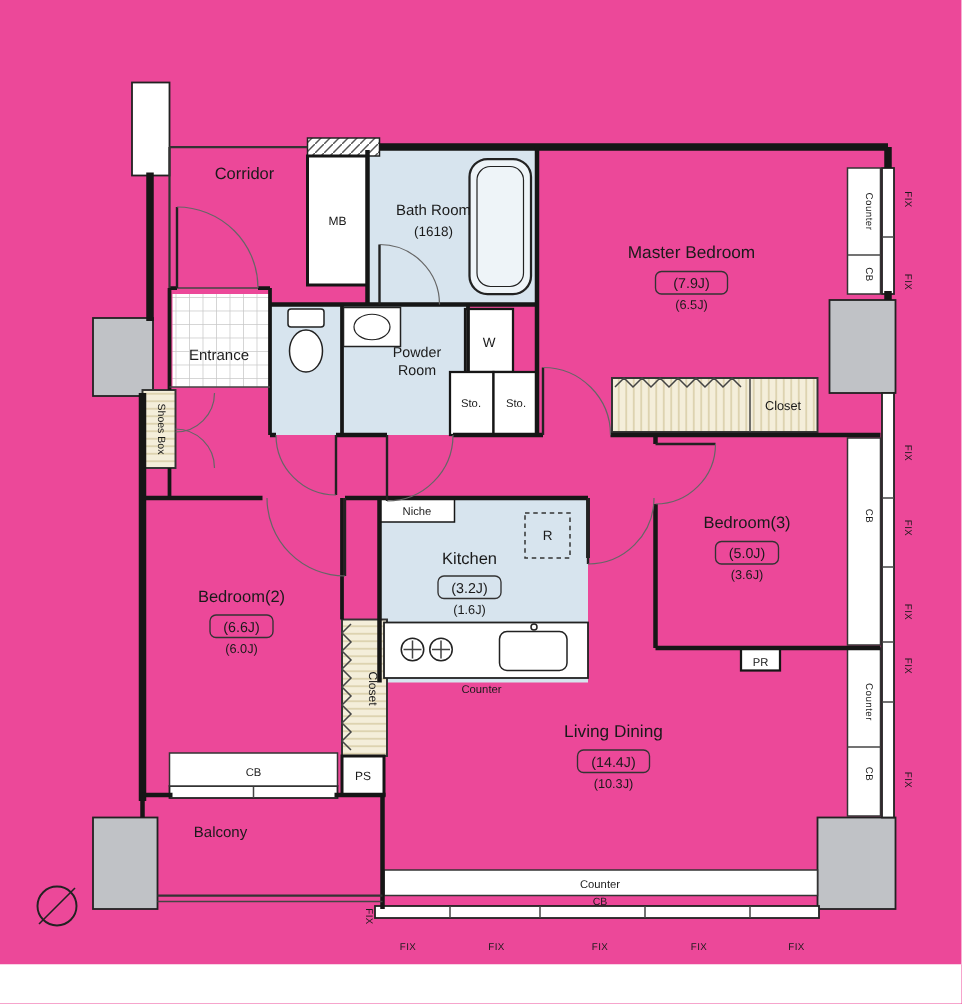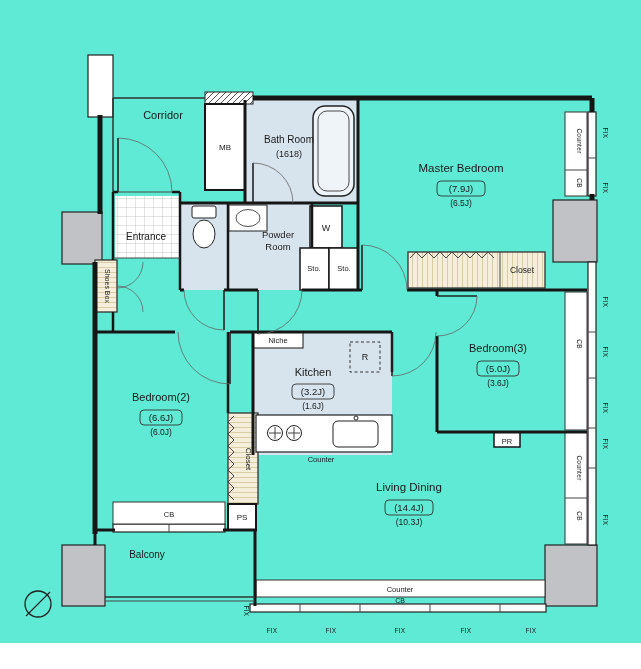--- a/index.html
+++ b/index.html
@@ -1,16 +1,16 @@
 <!DOCTYPE html>
 <html><head>
 <meta charset="utf-8">
 <style>
   html,body{margin:0;padding:0;background:#ffffff;}
-  .stage{position:relative;width:641px;height:643px;background:#5eead4;overflow:hidden;
+  .stage{position:relative;width:641px;height:643px;background:#ec4899;overflow:hidden;
          font-family:"Liberation Sans",sans-serif;}
   svg{display:block}
   text{font-family:"Liberation Sans",sans-serif;fill:#1a1a1a;}
   .t115{font-size:11.5px;}
   .t11{font-size:11px;}
   .t10{font-size:10px;}
   .t95{font-size:9.5px;}
   .t9{font-size:9px;}
   .t85{font-size:8.5px;}
   .t8{font-size:8px;}

